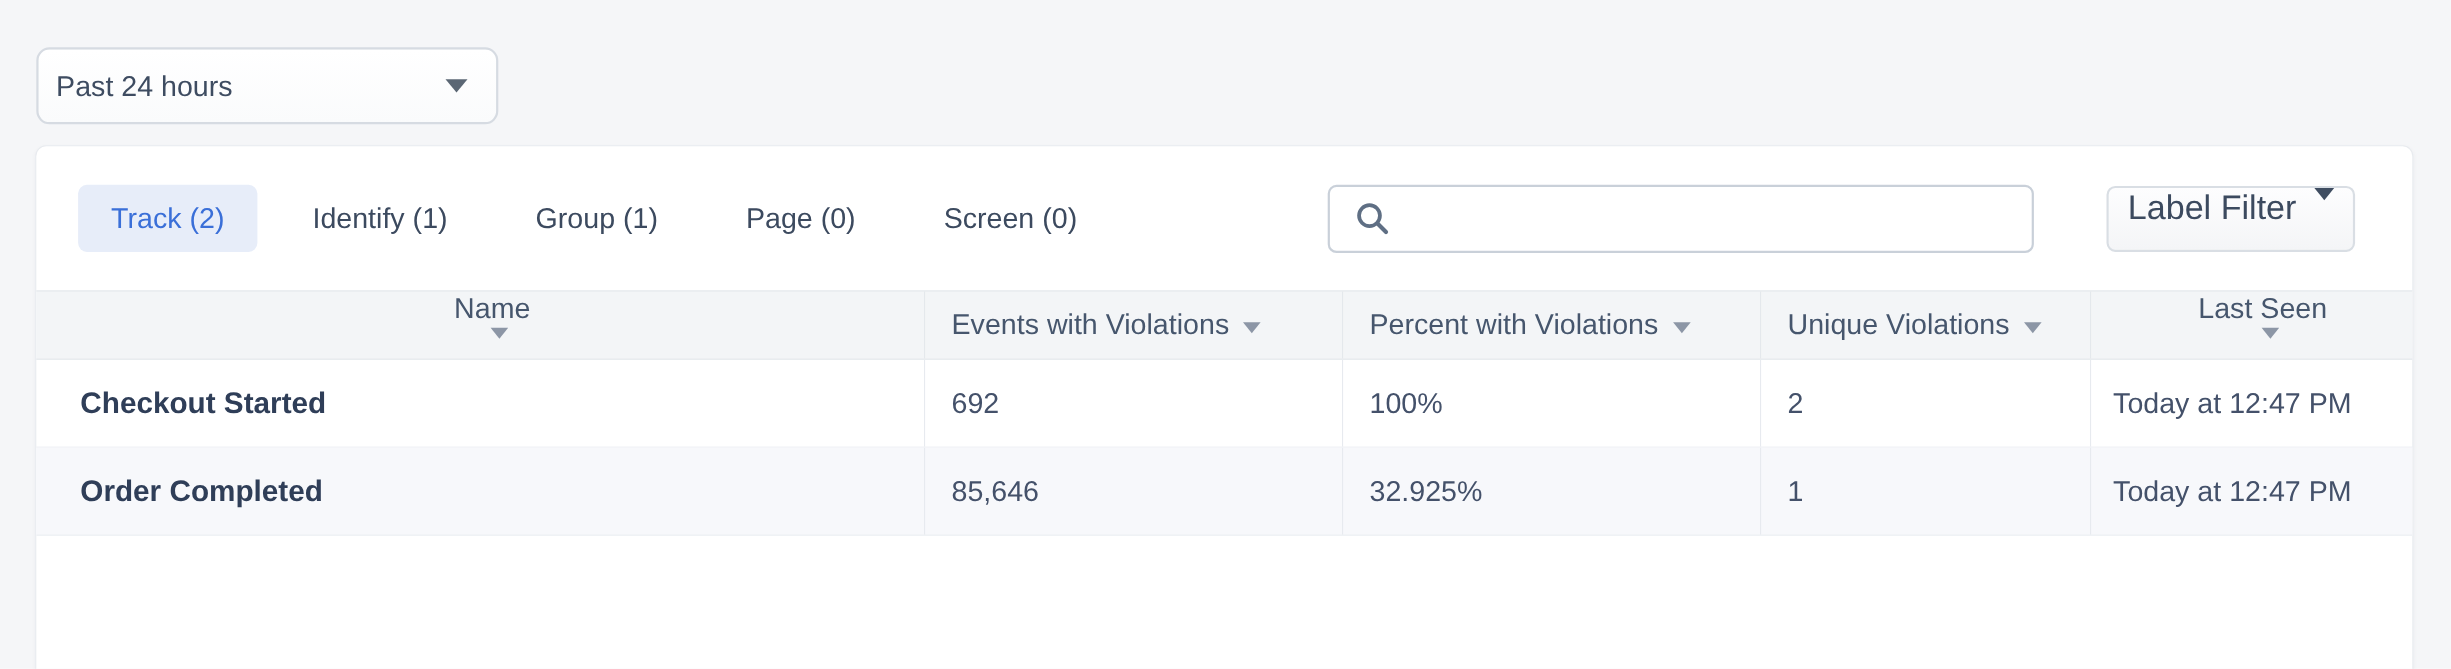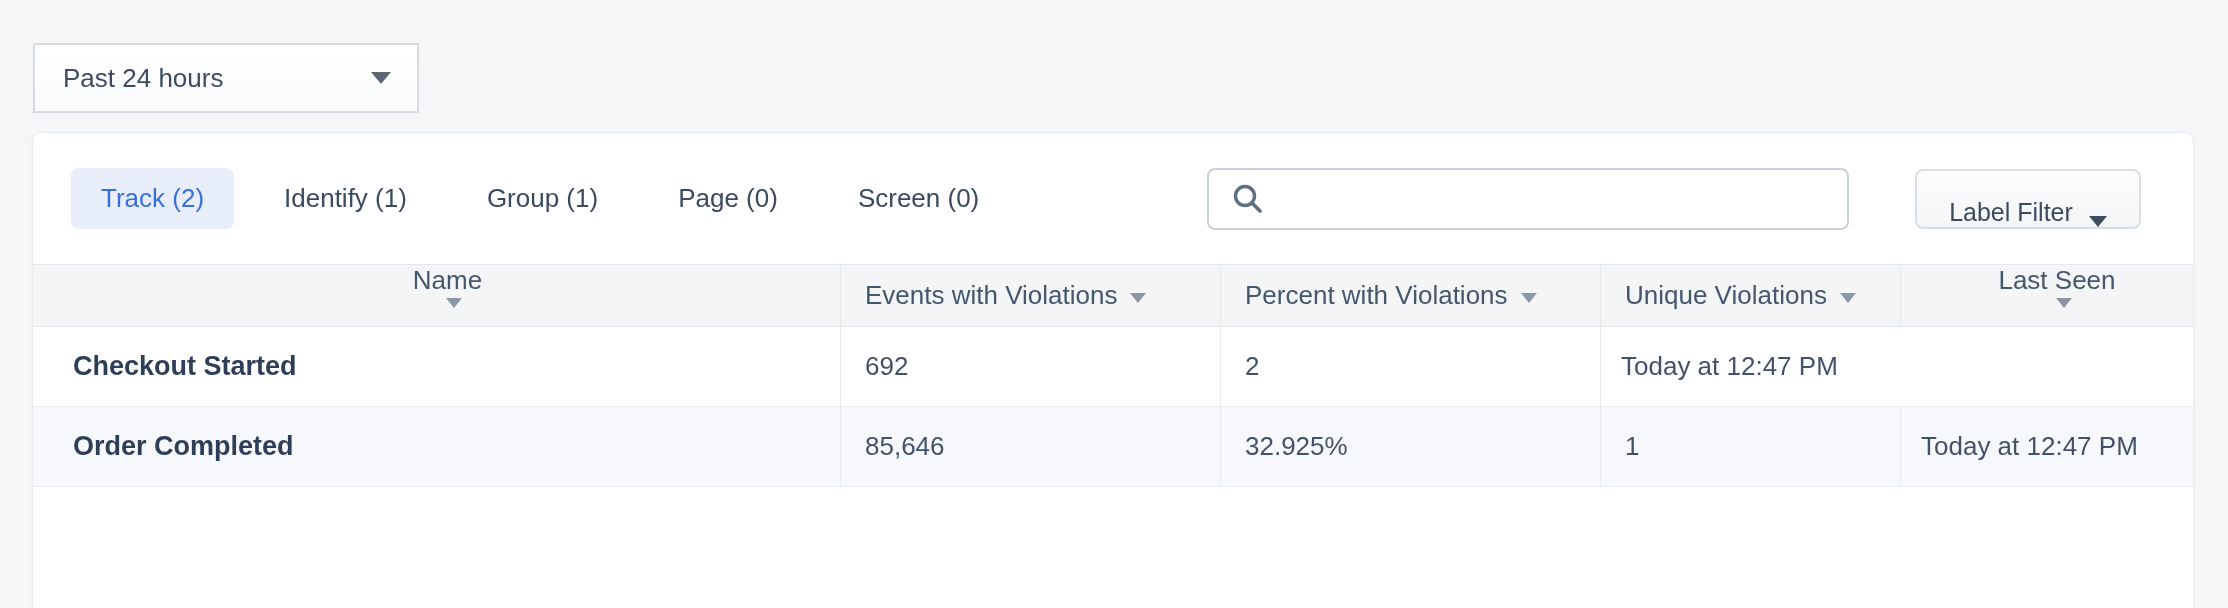--- a/index.html
+++ b/index.html
@@ -9,26 +9,26 @@
     background: #f5f6f8;
     font-family: "Liberation Sans", sans-serif;
     position: relative;
     overflow: hidden;
     color: #3c4a5f;
   }
 
   
   .time-range {
     position: absolute; left: 33px; top: 43px;
-    width: 386px; height: 70px;
+    width: 420px; height: 70px;
     background: linear-gradient(#ffffff, #fafbfc);
     border: 2px solid #d6dbe2;
-    border-radius: 0;
+    border-radius: 12px;
     display: flex; align-items: center; justify-content: space-between;
-    padding: 0 26px 0 28px;
+    padding: 0 26px 0 16px;
     font-size: 26px; color: #3e4c61;
     cursor: pointer;
   }
 
   
   .caret {
     display: inline-block; width: 0; height: 0;
     border-left: 10px solid transparent;
     border-right: 10px solid transparent;
     border-top: 12px solid #5b6774;
@@ -82,23 +82,23 @@
     font-size: 27px; color: #3c4a5f;
   }
   .search-box input::placeholder { color: #a9b2bf; }
 
   .label-filter {
     margin-left: 18px;
     width: 226px; height: 60px;
     background: linear-gradient(#fdfdfe, #f4f5f7);
     border: 2px solid #d9dee4;
     border-radius: 8px;
-    display: flex; align-items: flex-end; justify-content: center;
+    display: flex; align-items: flex-start; justify-content: center;
     gap: 16px;
-    font-size: 25px; color: #3c4a5f;
+    font-size: 31px; color: #3c4a5f;
     cursor: pointer; white-space: nowrap;
   }
   .label-filter .caret { border-top-color: #3f4d61; border-left-width: 9px; border-right-width: 9px; border-top-width: 11px; }
 
   
   .grid-row {
     display: grid;
     grid-template-columns: 808px 380px 380px 300px 1fr;
   }
   .thead {
@@ -181,20 +181,21 @@
     </div>
     <div class="th">
       <span>Last Seen</span>
       <span class="caret small"></span>
     </div>
   </div>
 
   <div class="grid-row trow">
     <div class="td name">Checkout Started</div>
     <div class="td">692</div>
+    <div class="td">100%</div>
     <div class="td">2</div>
     <div class="td">Today at 12:47 PM</div>
   </div>
 
   <div class="grid-row trow alt">
     <div class="td name">Order Completed</div>
     <div class="td">85,646</div>
     <div class="td">32.925%</div>
     <div class="td">1</div>
     <div class="td">Today at 12:47 PM</div>

